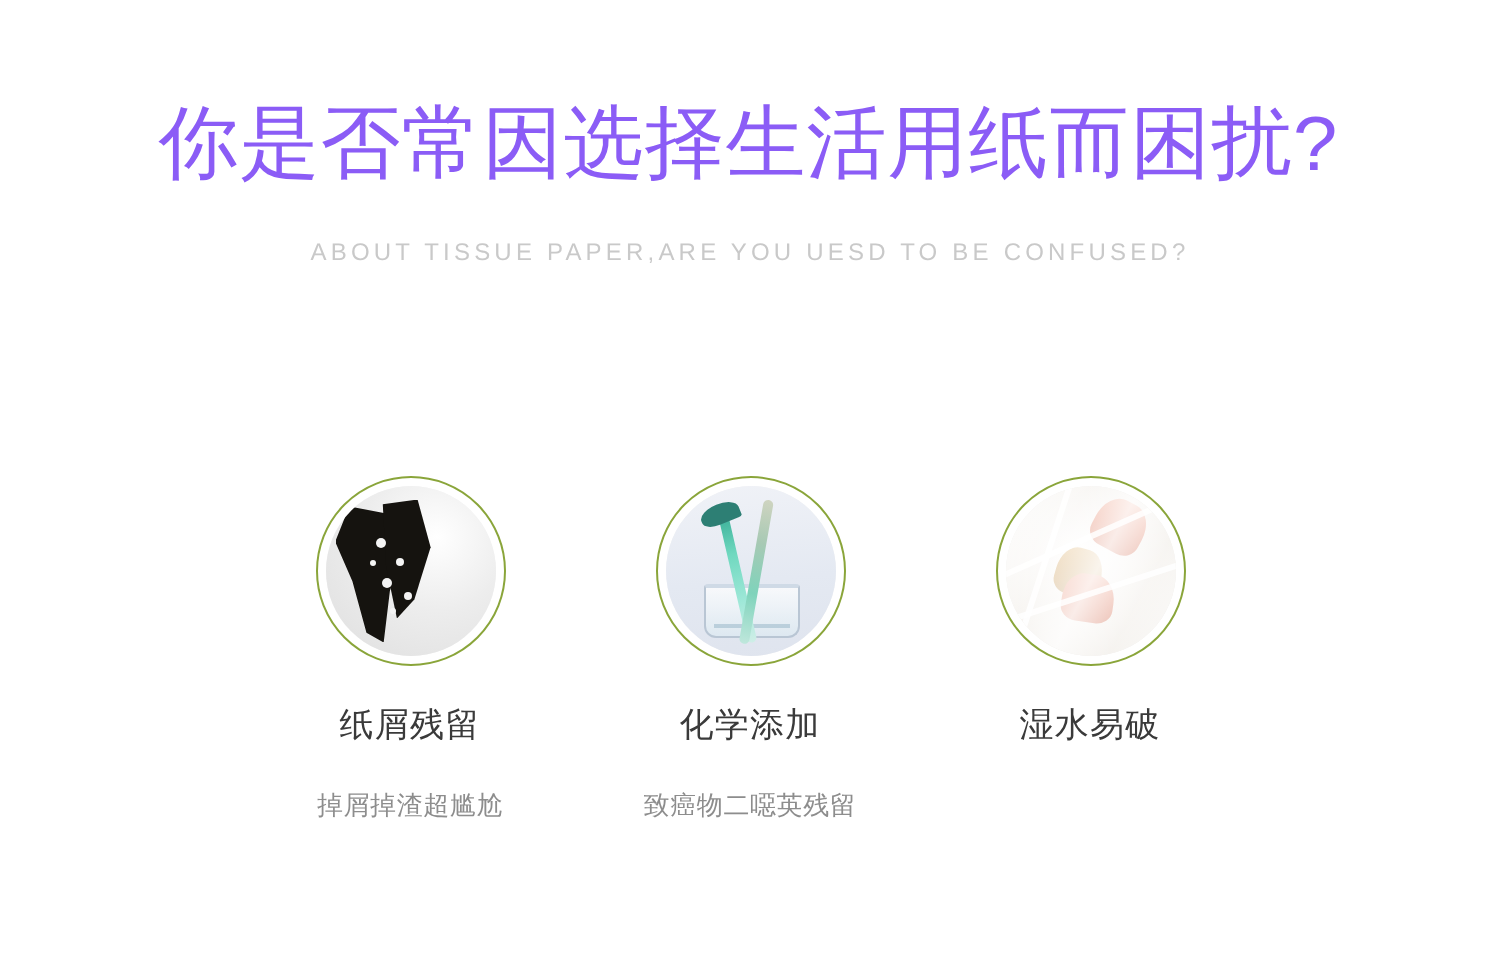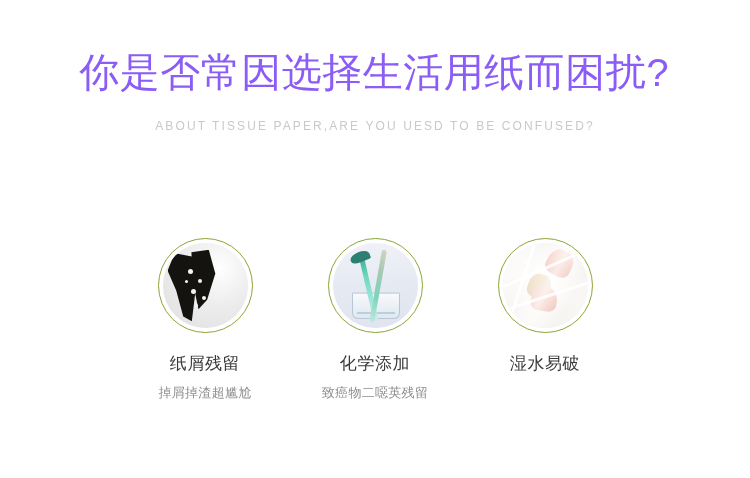--- a/index.html
+++ b/index.html
@@ -227,21 +227,21 @@
   .caption-title {
     margin-top: 18px;
     font-family: "DejaVu Sans", "Liberation Sans", sans-serif;
     font-size: 17px;
     line-height: 24px;
     color: #3a3a3a;
     letter-spacing: 0.6px;
     white-space: nowrap;
   }
   .caption-sub {
-    margin-top: 8px;
+    margin-top: 19px;
     font-family: "DejaVu Sans", "Liberation Sans", sans-serif;
     font-size: 13px;
     line-height: 20px;
     color: #8d8d8d;
     letter-spacing: 0.3px;
     white-space: nowrap;
   }
 </style>
 </head>
 <body>

